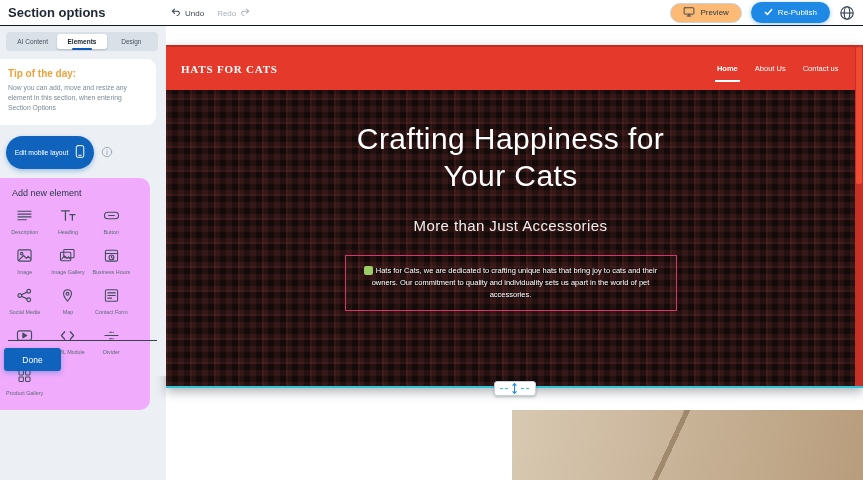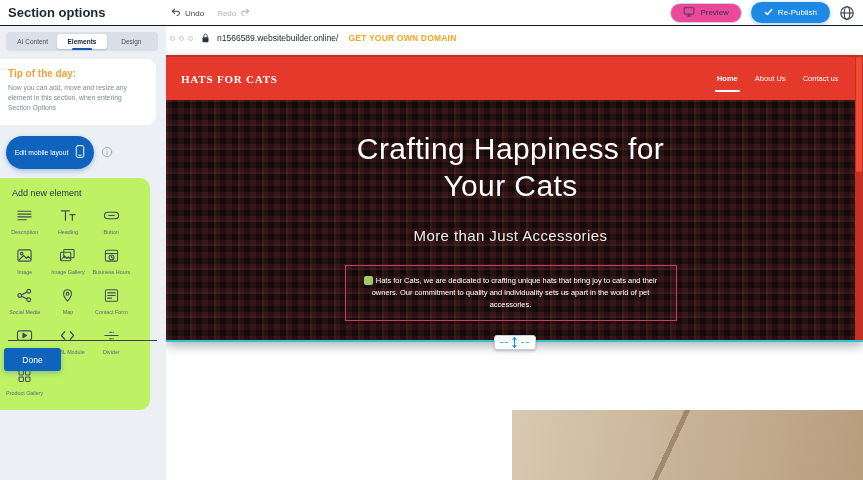--- a/index.html
+++ b/index.html
@@ -8,21 +8,21 @@
   button { font-family:inherit; cursor:pointer; }
 
   
   .topbar { position:absolute; left:0; top:0; width:863px; height:26px; background:#fff;
             display:flex; align-items:center; padding:0 8px; border-bottom:1px solid #0f172a; z-index:20; }
   .tb-title { font-size:13px; font-weight:700; color:#1b2632; }
   .tb-undo-redo { position:absolute; left:170px; top:0; height:26px; display:flex; align-items:center; gap:13px; }
   .tb-undo, .tb-redo { display:flex; align-items:center; gap:4px; border:none; background:none; font-size:8px; color:#39434d; }
   .tb-redo { color:#a9b2bb; }
   .tb-right { margin-left:auto; display:flex; align-items:center; gap:9px; }
-  .btn-preview { height:20px; padding:0 12px; border:1px solid #c7d3de; border-radius:11px; background:#ec4899;
+  .btn-preview { height:20px; padding:0 12px; border:1px solid #c7d3de; border-radius:11px; background:#fdba74;
                  font-size:8px; color:#2b3845; display:flex; align-items:center; gap:5px; }
   .btn-republish { height:21px; padding:0 13px; border:none; border-radius:11px; background:#1e88e5; color:#fff;
                    font-size:8px; display:flex; align-items:center; gap:5px; box-shadow:0 1px 4px rgba(30,136,229,.45); }
   .globe { display:flex; align-items:center; }
 
   
   .sidebar { position:absolute; left:0; top:26px; width:166px; height:350px; background:#ecf0f5; z-index:10; }
   .tabs { display:flex; margin:6px 8px 0 6px; background:#d9e0e8; border-radius:4px; padding:2px; }
   .tab { flex:1; font-size:6.5px; color:#45525f; text-align:center; padding:4px 0; position:relative; border:none; background:transparent; }
   .tab.active { background:#fff; border-radius:3px; font-weight:700; color:#16222e; box-shadow:0 1px 2px rgba(20,40,60,.2); }
@@ -30,41 +30,41 @@
 
   .tip { background:#fff; margin:8px 10px 0 0; border-radius:0 9px 9px 0; padding:9px 10px 12px 8px; }
   .tip-title { font-size:10px; font-weight:700; color:#f0a23a; }
   .tip-body { font-size:6.8px; color:#7c8a97; line-height:1.45; margin-top:4px; max-width:132px; }
 
   .edit-row { display:flex; align-items:center; gap:7px; margin:11px 8px 0 6px; }
   .edit-btn { width:88px; height:33px; background:#0f63bd; border:none; border-radius:17px; color:#fff; font-size:6.8px;
               display:flex; align-items:center; justify-content:center; gap:7px; box-shadow:0 2px 5px rgba(15,99,189,.35); }
   .info { display:flex; align-items:center; }
 
-  .add-card { background:#bef264; margin:9px 16px 0 0; border-radius:0 10px 10px 0; padding:10px 17px 13px 3px; }
+  .add-card { background:#f0abfc; margin:9px 16px 0 0; border-radius:0 10px 10px 0; padding:10px 17px 13px 3px; }
   .add-title { font-size:9px; color:#2a3845; margin:0 0 10px 9px; }
   .el-grid { display:grid; grid-template-columns:repeat(3,1fr); row-gap:12px; }
   .el-item { display:flex; flex-direction:column; align-items:center; gap:3px; background:none; border:none; position:relative; padding:0; }
   .el-label { font-size:5.4px; color:#5d6b79; text-align:center; line-height:1.3; max-width:44px; }
   .el-badge { position:absolute; top:-5px; right:7px; background:#f5a623; color:#fff; font-size:4.4px; font-weight:700;
               padding:1.5px 3px; border-radius:4px; letter-spacing:.2px; }
 
   .sb-divider { position:absolute; left:8px; right:9px; bottom:35px; border-top:1px solid #37424e; }
   .done-btn { position:absolute; left:4px; bottom:5px; width:57px; height:23px; background:#0f63bd; border:none; border-radius:3px;
               color:#fff; font-size:8.5px; display:flex; align-items:center; justify-content:center; box-shadow:0 2px 5px rgba(15,99,189,.35);text-align:center; }
 
   
   .main { position:absolute; left:166px; top:26px; width:697px; height:454px; background:#fff; }
   .addressbar { position:absolute; left:4px; top:7px; display:flex; align-items:center; gap:4px; }
   .dot { width:5px; height:5px; border:1px solid #bfc9d3; border-radius:50%; }
   .lock { display:flex; align-items:center; margin-left:4px; }
   .url { font-size:8.5px; color:#202d3a; margin-left:3px; }
   .cta { font-size:8.5px; font-weight:700; color:#f5a623; margin-left:6px; letter-spacing:.2px; }
 
-  .frame { position:absolute; left:0; top:29px; width:697px; height:287px; box-shadow:0 4px 10px rgba(30,40,50,.35); background:#120808; }
+  .frame { position:absolute; left:0; top:19px; width:697px; height:343px; box-shadow:0 4px 10px rgba(30,40,50,.35); background:#120808; }
   .site-header { position:relative; height:45px; background:#e5392c; display:flex; align-items:center; padding-left:15px; border-top:2px solid #c32d21; }
   .logo { font-family:"Liberation Serif", serif; font-weight:700; font-size:11px; color:#fff; letter-spacing:.8px; }
   .nav { margin-left:auto; display:flex; align-items:stretch; gap:17px; height:100%; }
   .nav-item { font-size:7.5px; color:#fff; position:relative; display:flex; align-items:center; background:none; border:none; }
   .nav-item.active { font-weight:700; }
   .nav-item.active::after { content:""; position:absolute; left:-2px; right:-2px; bottom:8px; height:2px; background:#fff; }
 
   .hero { position:absolute; left:0; top:45px; right:8px; bottom:0; overflow:hidden; text-align:center;
           background-color:#150a0a;
           background-image:
@@ -298,33 +298,20 @@
 
     </div>
   </div>
 
   <div class="sb-divider"></div>
   <button class="done-btn">Done</button>
 </aside>
 
 <main class="main">
 
-  <div class="addressbar">
-    <span class="dot"></span>
-    <span class="dot"></span>
-    <span class="dot"></span>
-    <span class="lock">
-      <svg width="9" height="10" viewBox="0 0 12 13" fill="none">
-          <rect x="2" y="5.5" width="8" height="6.5" rx="1.2" fill="#26333f"></rect>
-          <path d="M3.8 5.5 V3.6 C3.8 2.2 4.8 1.2 6 1.2 C7.2 1.2 8.2 2.2 8.2 3.6 V5.5" stroke="#26333f" stroke-width="1.2" fill="none"></path>
-        </svg>
-    </span>
-    <span class="url">n1566589.websitebuilder.online/</span>
-    <a class="cta">GET YOUR OWN DOMAIN</a>
-  </div>
 
   <div class="frame">
 
     <div class="site-header">
       <div class="logo">HATS FOR CATS</div>
       <nav class="nav">
         <button class="nav-item active">Home</button>
         <button class="nav-item">About Us</button>
         <button class="nav-item">Contact us</button>
         <button class="nav-item">⋯</button>

